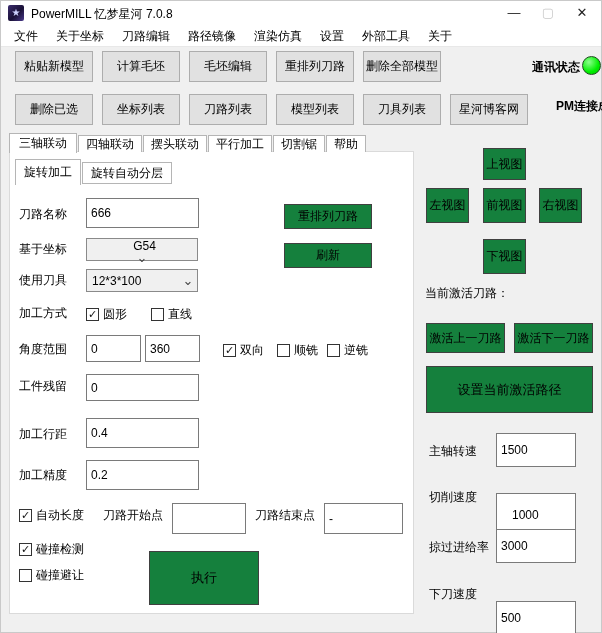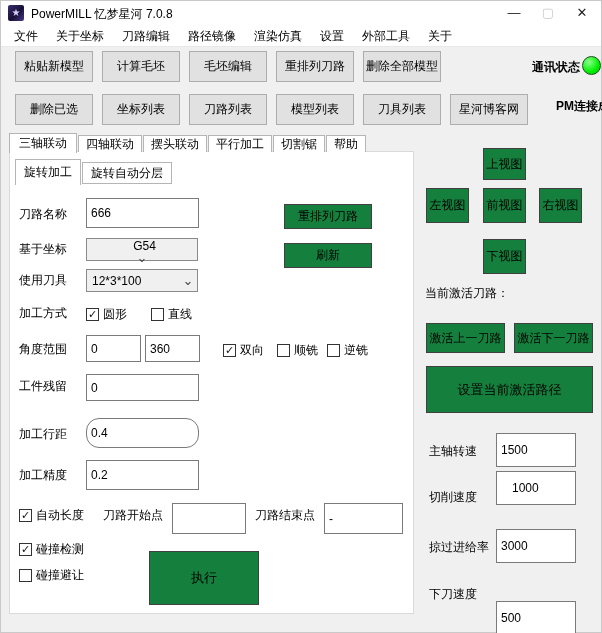--- a/index.html
+++ b/index.html
@@ -163,21 +163,21 @@
     </div>
     <div class="checkrow" style="left:317px; top:190px;text-align:right;">
       <span class="cb"></span>
       <span>逆铣</span>
     </div>
 
     <div class="lbl" style="left:9px; top:226px;">工件残留</div>
     <input class="tinput" style="left: 76px; top: 222px; width: 113px; height: 27px;" value="0">
 
     <div class="lbl" style="left:9px; top:274px;">加工行距</div>
-    <input class="tinput" style="left: 76px; top: 266px; width: 113px; height: 30px; border-radius: 13px;" value="0.4">
+    <input class="tinput" style="left: 76px; top: 266px; width: 113px; height: 30px;" value="0.4">
 
     <div class="lbl" style="left:9px; top:315px;">加工精度</div>
     <input class="tinput" style="left: 76px; top: 308px; width: 113px; height: 30px;" value="0.2">
 
     <div class="checkrow" style="left:9px; top:355px;">
       <span class="cb on">✓</span>
       <span>自动长度</span>
     </div>
     <div class="lbl" style="left:93px; top:355px;">刀路开始点</div>
     <input class="tinput" style="left: 162px; top: 351px; width: 74px; height: 31px;" value="">
@@ -204,21 +204,21 @@
 
   <div class="lbl" style="left:424px; top:284px;">当前激活刀路：</div>
   <div class="fbtn" style="left:425px; top:322px; width:79px; height:30px;">激活上一刀路</div>
   <div class="fbtn" style="left:513px; top:322px; width:79px; height:30px;">激活下一刀路</div>
   <div class="fbtn" style="left:425px; top:365px; width:167px; height:47px; font-size:13px;">设置当前激活路径</div>
 
   <div class="lbl" style="left:428px; top:442px;">主轴转速</div>
   <input class="tinput" style="left: 495px; top: 432px; width: 80px; height: 34px;" value="1500">
 
   <div class="lbl" style="left:428px; top:488px;">切削速度</div>
-  <input class="tinput" style="left: 495px; top: 470px; width: 80px; height: 34px; padding-left: 15px;" value="1000">
+  <input class="tinput" style="left: 495px; top: 492px; width: 80px; height: 44px; padding-left: 15px;" value="1000">
 
   <div class="lbl" style="left:428px; top:538px;">掠过进给率</div>
   <input class="tinput" style="left: 495px; top: 528px; width: 80px; height: 34px;" value="3000">
 
   <div class="lbl" style="left:428px; top:585px;">下刀速度</div>
   <input class="tinput" style="left: 495px; top: 575px; width: 80px; height: 34px; margin-top: 25px;" value="500">
 
 </div>
 
 </body></html>

